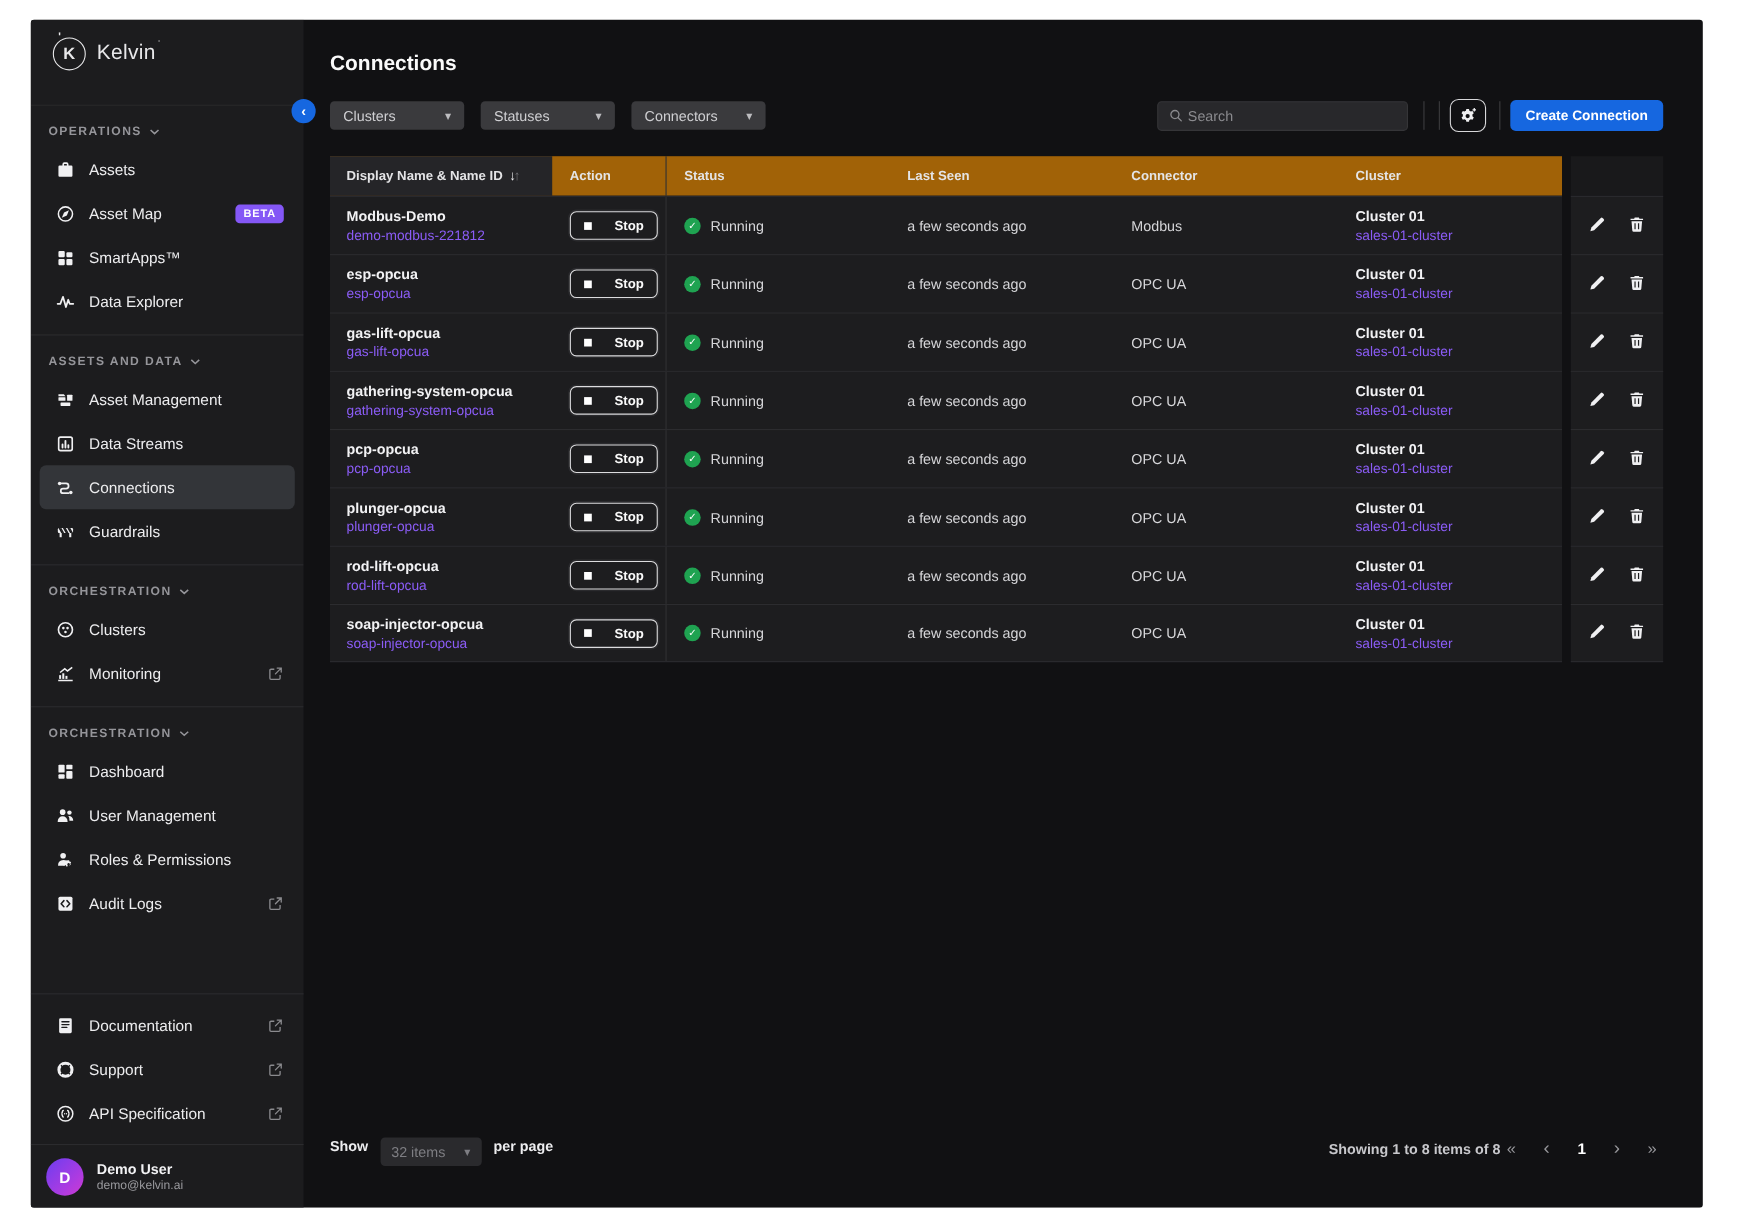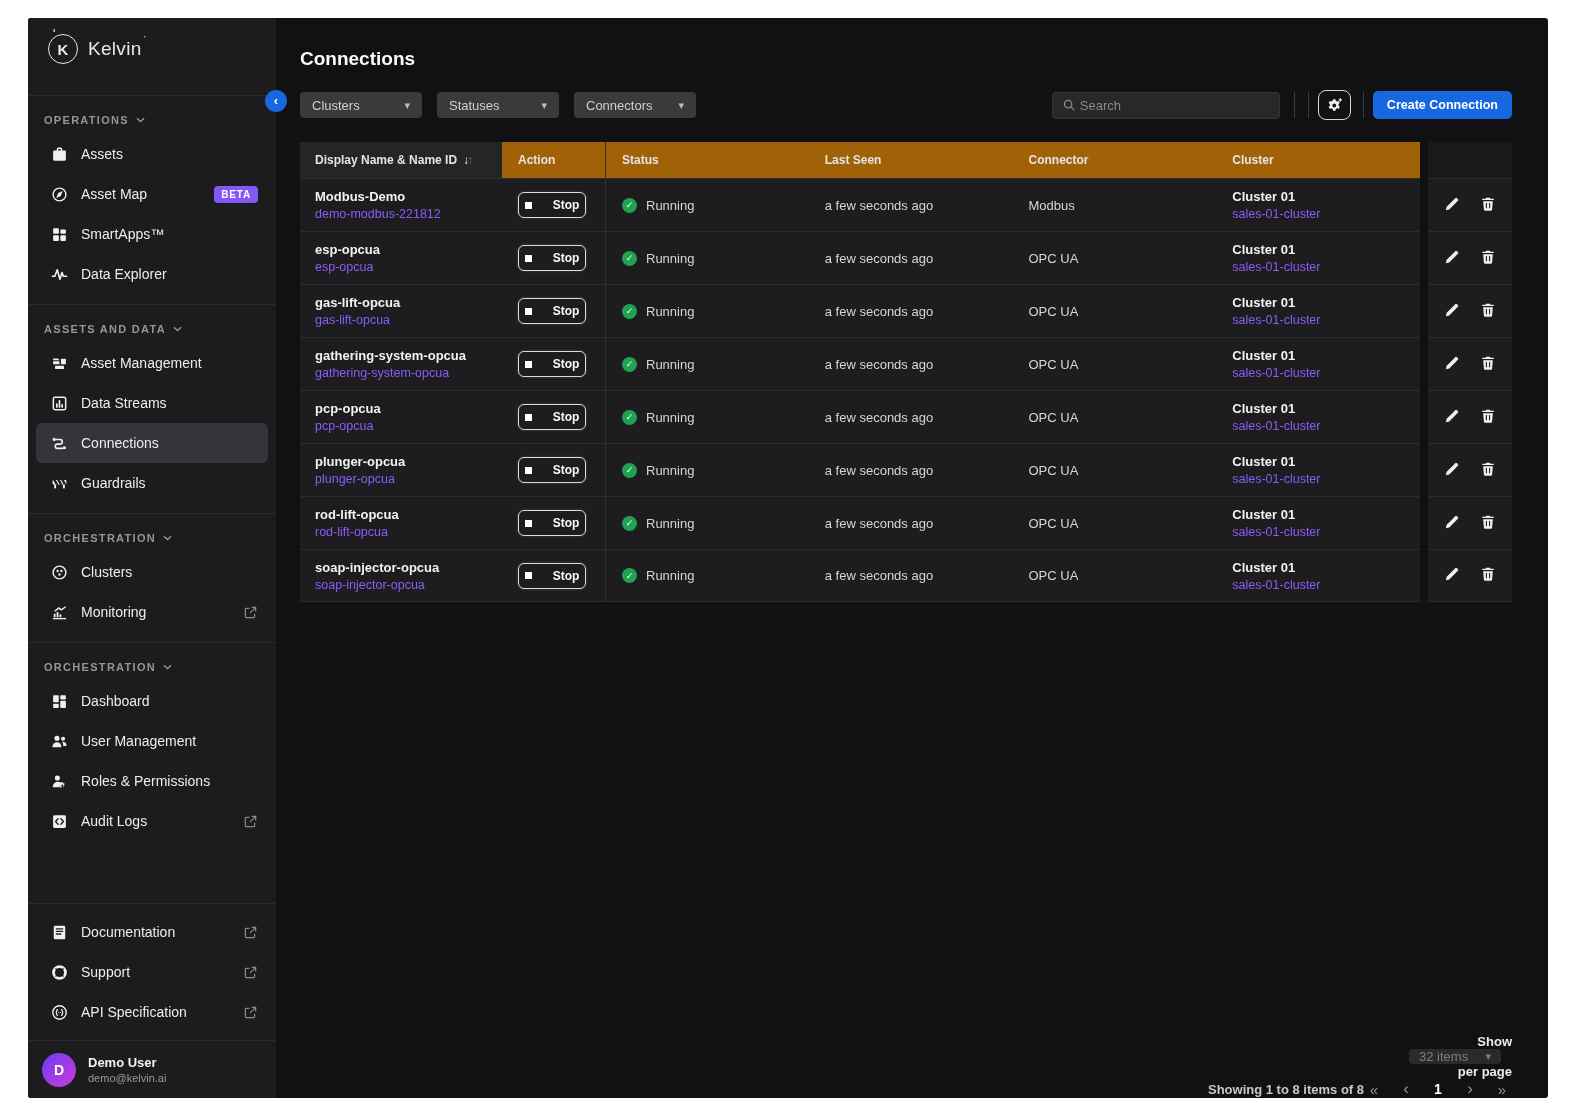--- a/index.html
+++ b/index.html
@@ -74,37 +74,37 @@
   .th.c-name { background:#252528; padding-left:15px; gap:6px; cursor:pointer; }
   .sort-ic { font-size:12px; letter-spacing:-2px; color:#f0f0f2; }
   .sort-ic .dim { color:#77777b; }
   .c-status { border-left:1px solid #303033; }
   .trow { height:53px; background:#1d1d1f; border-top:1px solid #2c2c2f; }
   .trow:last-child { border-bottom:1px solid #2c2c2f; }
   .cell { display:flex; align-items:center; padding-left:16px; color:#d6d6d9; font-size:13px; }
   .cell.c-name { flex-direction:column; align-items:flex-start; justify-content:center; padding-left:15px; gap:3px; }
   .tname { font-size:13px; font-weight:700; color:#f2f2f4; }
   .tsub { font-size:12.5px; color:#8b5cf6; }
-  .stop-btn { height:26px; width:68px; background:transparent; border:1.5px solid #dcdcde; border-radius:6px;
+  .stop-btn { height:26px; width:80px; background:transparent; border:1.5px solid #dcdcde; border-radius:6px;
     color:#fafafa; font-size:12px; font-weight:700; display:flex; align-items:center; justify-content:center; gap:21px;
     cursor:pointer; font-family:inherit; box-shadow:0 0 0 1.5px #2a2a2d; }
   .stop-sq { width:7px; height:7px; background:#ffffff; display:inline-block; }
   .status-ic { width:15px; height:15px; border-radius:50%; background:var(--green,#1fa351); color:#fff;
     display:inline-flex; align-items:center; justify-content:center; margin-right:9px; flex-shrink:0; }
   .status-ic::before { content:"✓"; font-size:9px; font-weight:700; }
   .cell.c-cluster { flex-direction:column; align-items:flex-start; justify-content:center; gap:3px; }
   .actions-col { width:84px; margin-left:8px; flex-shrink:0; }
   .act-head { height:36px; background:#19191b; }
   .act-row { height:53px; background:#1d1d1f; border-top:1px solid #2c2c2f; display:flex; align-items:center;
     justify-content:center; gap:16px; }
   .actions-col .act-row:last-child { border-bottom:1px solid #2c2c2f; }
   .icon-btn { background:none; border:none; color:#f0f0f2; cursor:pointer; width:20px; height:20px; padding:0; }
   .icon-btn svg { width:16px; height:16px; }
   
-  .footer { margin-top:auto; height:64px; display:flex; align-items:flex-end; padding-bottom:31px;flex-direction:column; }
+  .footer { margin-top:auto; height:64px; display:flex; align-items:flex-start; padding-bottom:31px; }
   .show-label, .perpage-label { font-size:13px; font-weight:700; color:#ededef; }
   .size-select { width:92px; height:26px; background:#2a2a2d; border:none; border-radius:4px; color:#7e7e83;
     font-size:13px; display:flex; align-items:center; justify-content:space-between; padding:0 10px; margin:0 11px;
     cursor:pointer; font-family:inherit; }
   .size-select::after { content:"▾"; font-size:11px; color:#7e7e83; }
   .footer-right { margin-left:auto; display:flex; align-items:center; }
   .summary { font-size:13px; font-weight:600; color:#c8c8cc; }
   .pager { display:flex; align-items:center; gap:12px; }
   .pg { background:none; border:none; color:#97979b; font-size:15px; cursor:pointer; width:20px; height:20px;
     display:flex; align-items:center; justify-content:center; font-family:inherit; }

